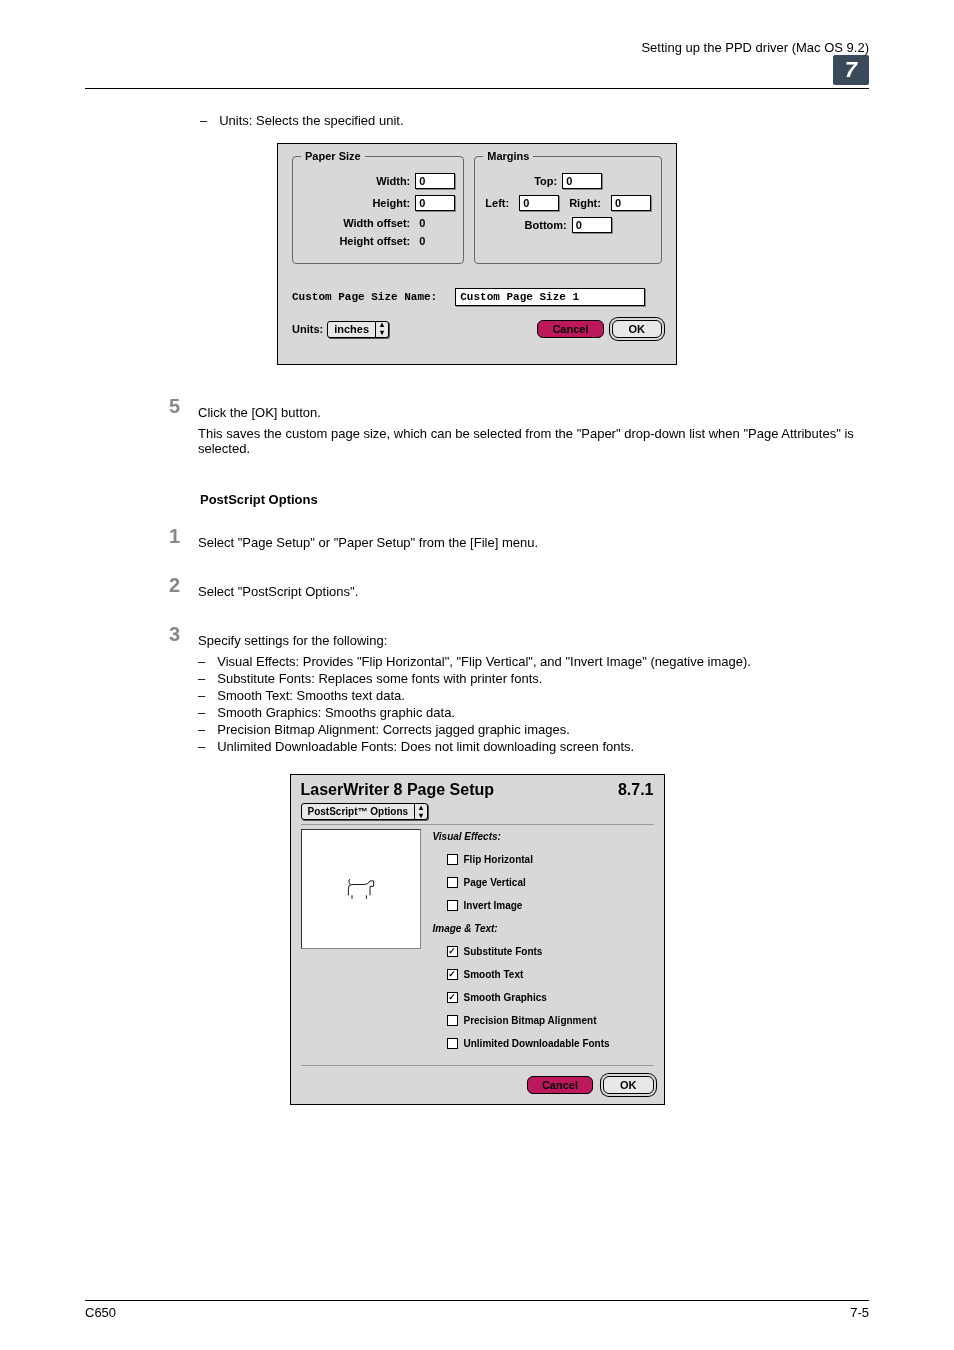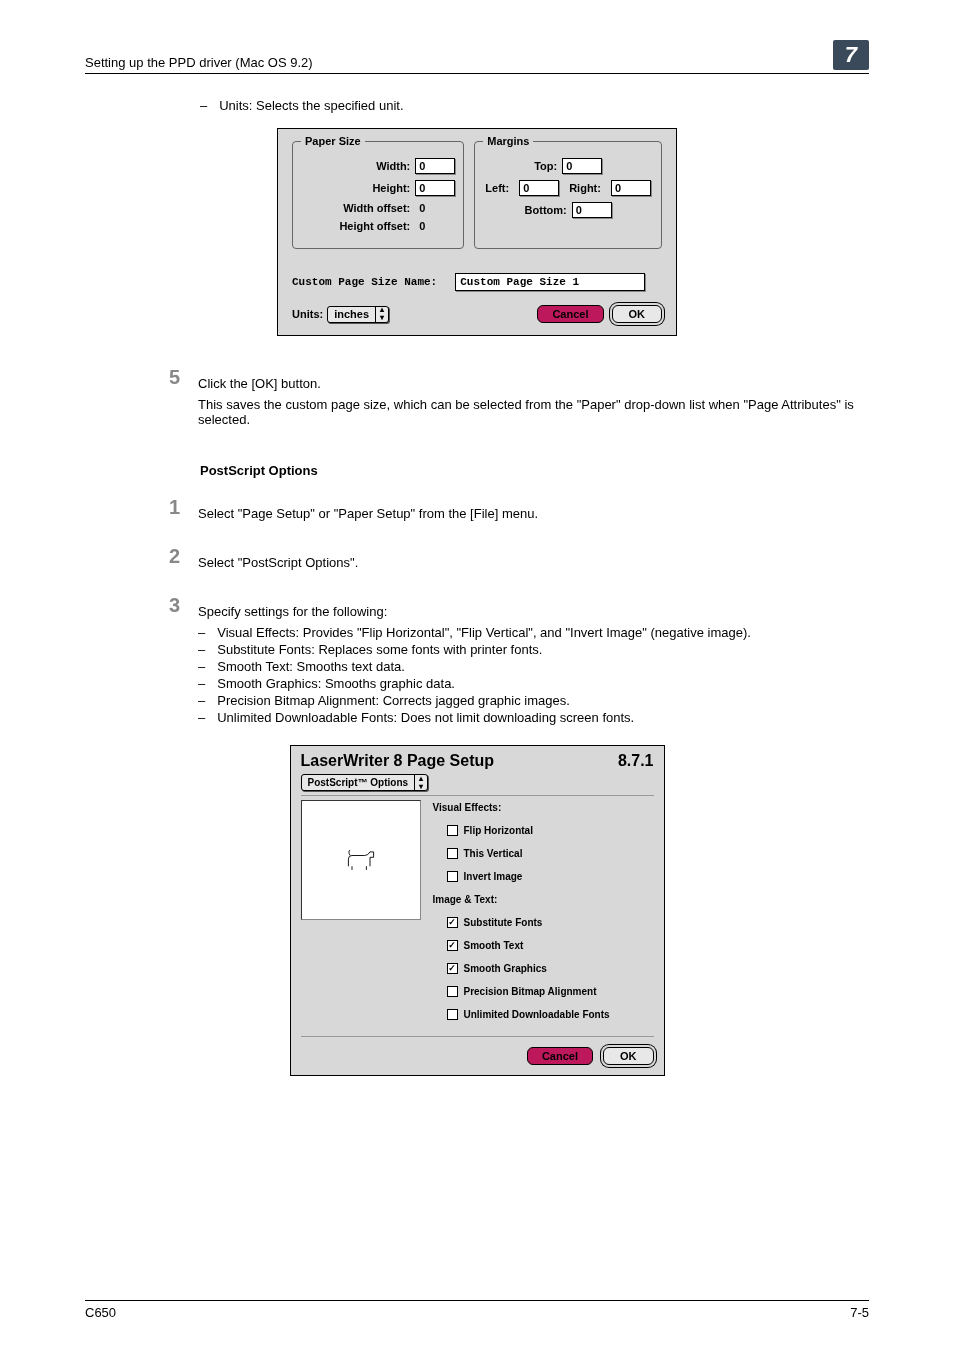--- a/index.html
+++ b/index.html
@@ -14,20 +14,21 @@
     position: relative;
     min-height: 1350px;
   }
   .header-row {
     display: flex;
     justify-content: space-between;
     align-items: flex-end;
     border-bottom: 1px solid #000;
     padding-bottom: 3px;
     margin-bottom: 24px;
+    flex-direction: column;
   }
   .header-title { font-size: 13px; }
   .chapter-badge {
     background: #3a4a5a;
     color: #fff;
     font-weight: bold;
     font-size: 22px;
     padding: 2px 12px;
     font-style: italic;
     border-radius: 2px;
@@ -35,21 +36,21 @@
   .indent1 { margin-left: 115px; }
   .bullet-row { display: flex; gap: 12px; margin-bottom: 2px; }
   .bullet-dash { }
 
   
   .dialog1 {
     width: 400px;
     margin: 15px auto 30px auto;
     border: 1px solid #000;
     background: #d8d8d8;
-    padding: 12px 14px 12px 14px;
+    padding: 12px 14px 26px 14px;
     font-family: "Trebuchet MS", Arial, sans-serif;
     font-size: 11px;
     font-weight: bold;
     color: #000;
   }
   .fieldsets { display: flex; gap: 10px; }
   .fset {
     border: 1px solid #666;
     border-radius: 4px;
     padding: 10px 8px 10px 8px;
@@ -158,21 +159,21 @@
   }
   .dog-icon { width: 36px; height: 30px; }
   .chk-row { display: flex; align-items: center; gap: 6px; margin: 12px 0; }
   .chk-row-indent { margin-left: 14px; }
   .chk {
     width: 11px; height: 11px;
     border: 1px solid #000; background: #fff;
     display: inline-flex; align-items: center; justify-content: center;
     font-size: 9px; line-height: 9px;
   }
-  .subhead { margin: 2px 0 1px 0; }
+  .subhead { margin: 2px 0 1px 0; font-style: italic; }
   .d2-footer { display: flex; justify-content: flex-end; gap: 10px; margin-top: 10px; }
 
   .footer-row {
     position: absolute;
     bottom: 30px;
     left: 85px;
     right: 85px;
     display: flex;
     justify-content: space-between;
     border-top: 1px solid #000;
@@ -332,21 +333,21 @@
       </svg>
     </div>
     <div>
       <div class="subhead">Visual Effects:</div>
       <div class="chk-row chk-row-indent">
           <span class="chk"></span>
           <span>Flip Horizontal</span>
         </div>
       <div class="chk-row chk-row-indent">
           <span class="chk"></span>
-          <span>This Vertical</span>
+          <span>Page Vertical</span>
         </div>
       <div class="chk-row chk-row-indent">
           <span class="chk"></span>
           <span>Invert Image</span>
         </div>
       <div class="subhead" style="margin-top:6px;">Image &amp; Text:</div>
       <div class="chk-row chk-row-indent">
           <span class="chk">✓</span>
           <span>Substitute Fonts</span>
         </div>

